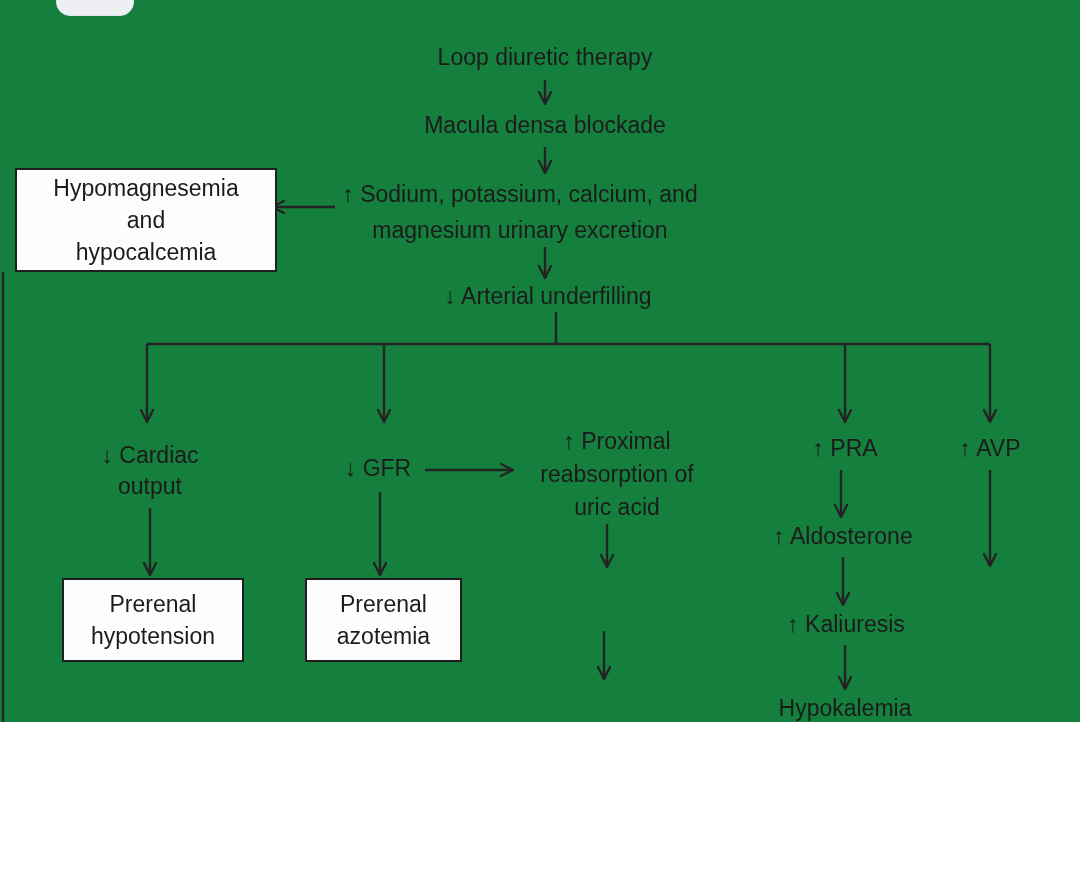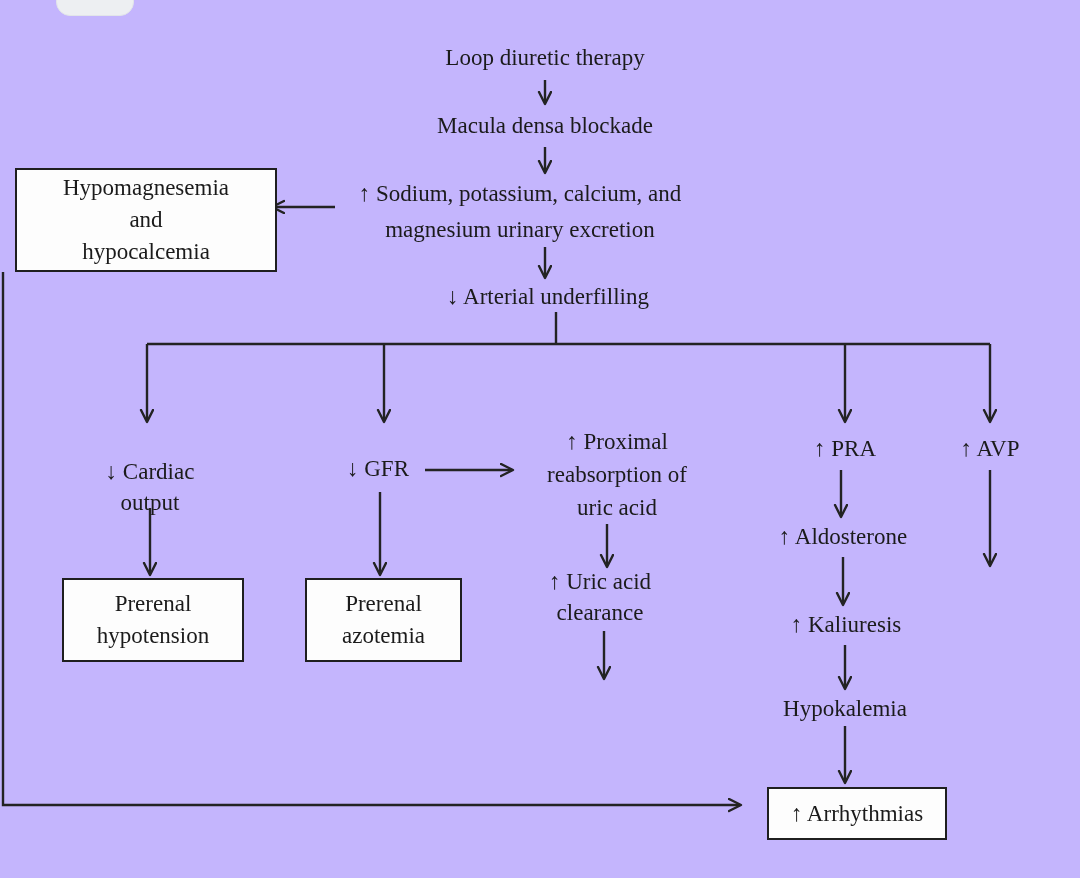--- a/index.html
+++ b/index.html
@@ -3,24 +3,24 @@
 <meta charset="utf-8">
 <style>
   html, body {
     margin: 0;
     padding: 0;
     background: #ffffff;
   }
   #canvas {
     position: relative;
     width: 1080px;
-    height: 878px;
-    background: #c4b5fd;
+    height: 722px;
+    background: #15803d;
     overflow: hidden;
-    font-family: Liberation Serif, serif;
+    font-family: Liberation Sans, sans-serif;
     color: #1b1b1b;
   }
   .node {
     position: absolute;
     transform: translateX(-50%);
     text-align: center;
     font-size: 23px;
     line-height: 31px;
     white-space: pre-line;
     color: #1b1b1b;
@@ -99,31 +99,29 @@
 
   <div class="node" style="left:545px; top:42px;">Loop diuretic therapy</div>
 
   <div class="node" style="left:545px; top:110px;">Macula densa blockade</div>
 
   <div class="node" style="left:520px; top:176px; line-height:36px;">↑ Sodium, potassium, calcium, and
 magnesium urinary excretion</div>
 
   <div class="node" style="left:548px; top:281px;">↓ Arterial underfilling</div>
 
-  <div class="node" style="left:150px; top:456px;">↓ Cardiac
+  <div class="node" style="left:150px; top:440px;">↓ Cardiac
 output</div>
 
   <div class="node" style="left:378px; top:453px;">↓ GFR</div>
 
   <div class="node" style="left:617px; top:425px; line-height:33px;">↑ Proximal
 reabsorption of
 uric acid</div>
 
-  <div class="node" style="left:600px; top:566px;">↑ Uric acid
-clearance</div>
 
   <div class="node" style="left:845px; top:433px;">↑ PRA</div>
 
   <div class="node" style="left:843px; top:521px;">↑ Aldosterone</div>
 
   <div class="node" style="left:846px; top:609px;">↑ Kaliuresis</div>
 
   <div class="node" style="left:845px; top:693px;">Hypokalemia</div>
 
   <div class="node" style="left:990px; top:433px;">↑ AVP</div>

